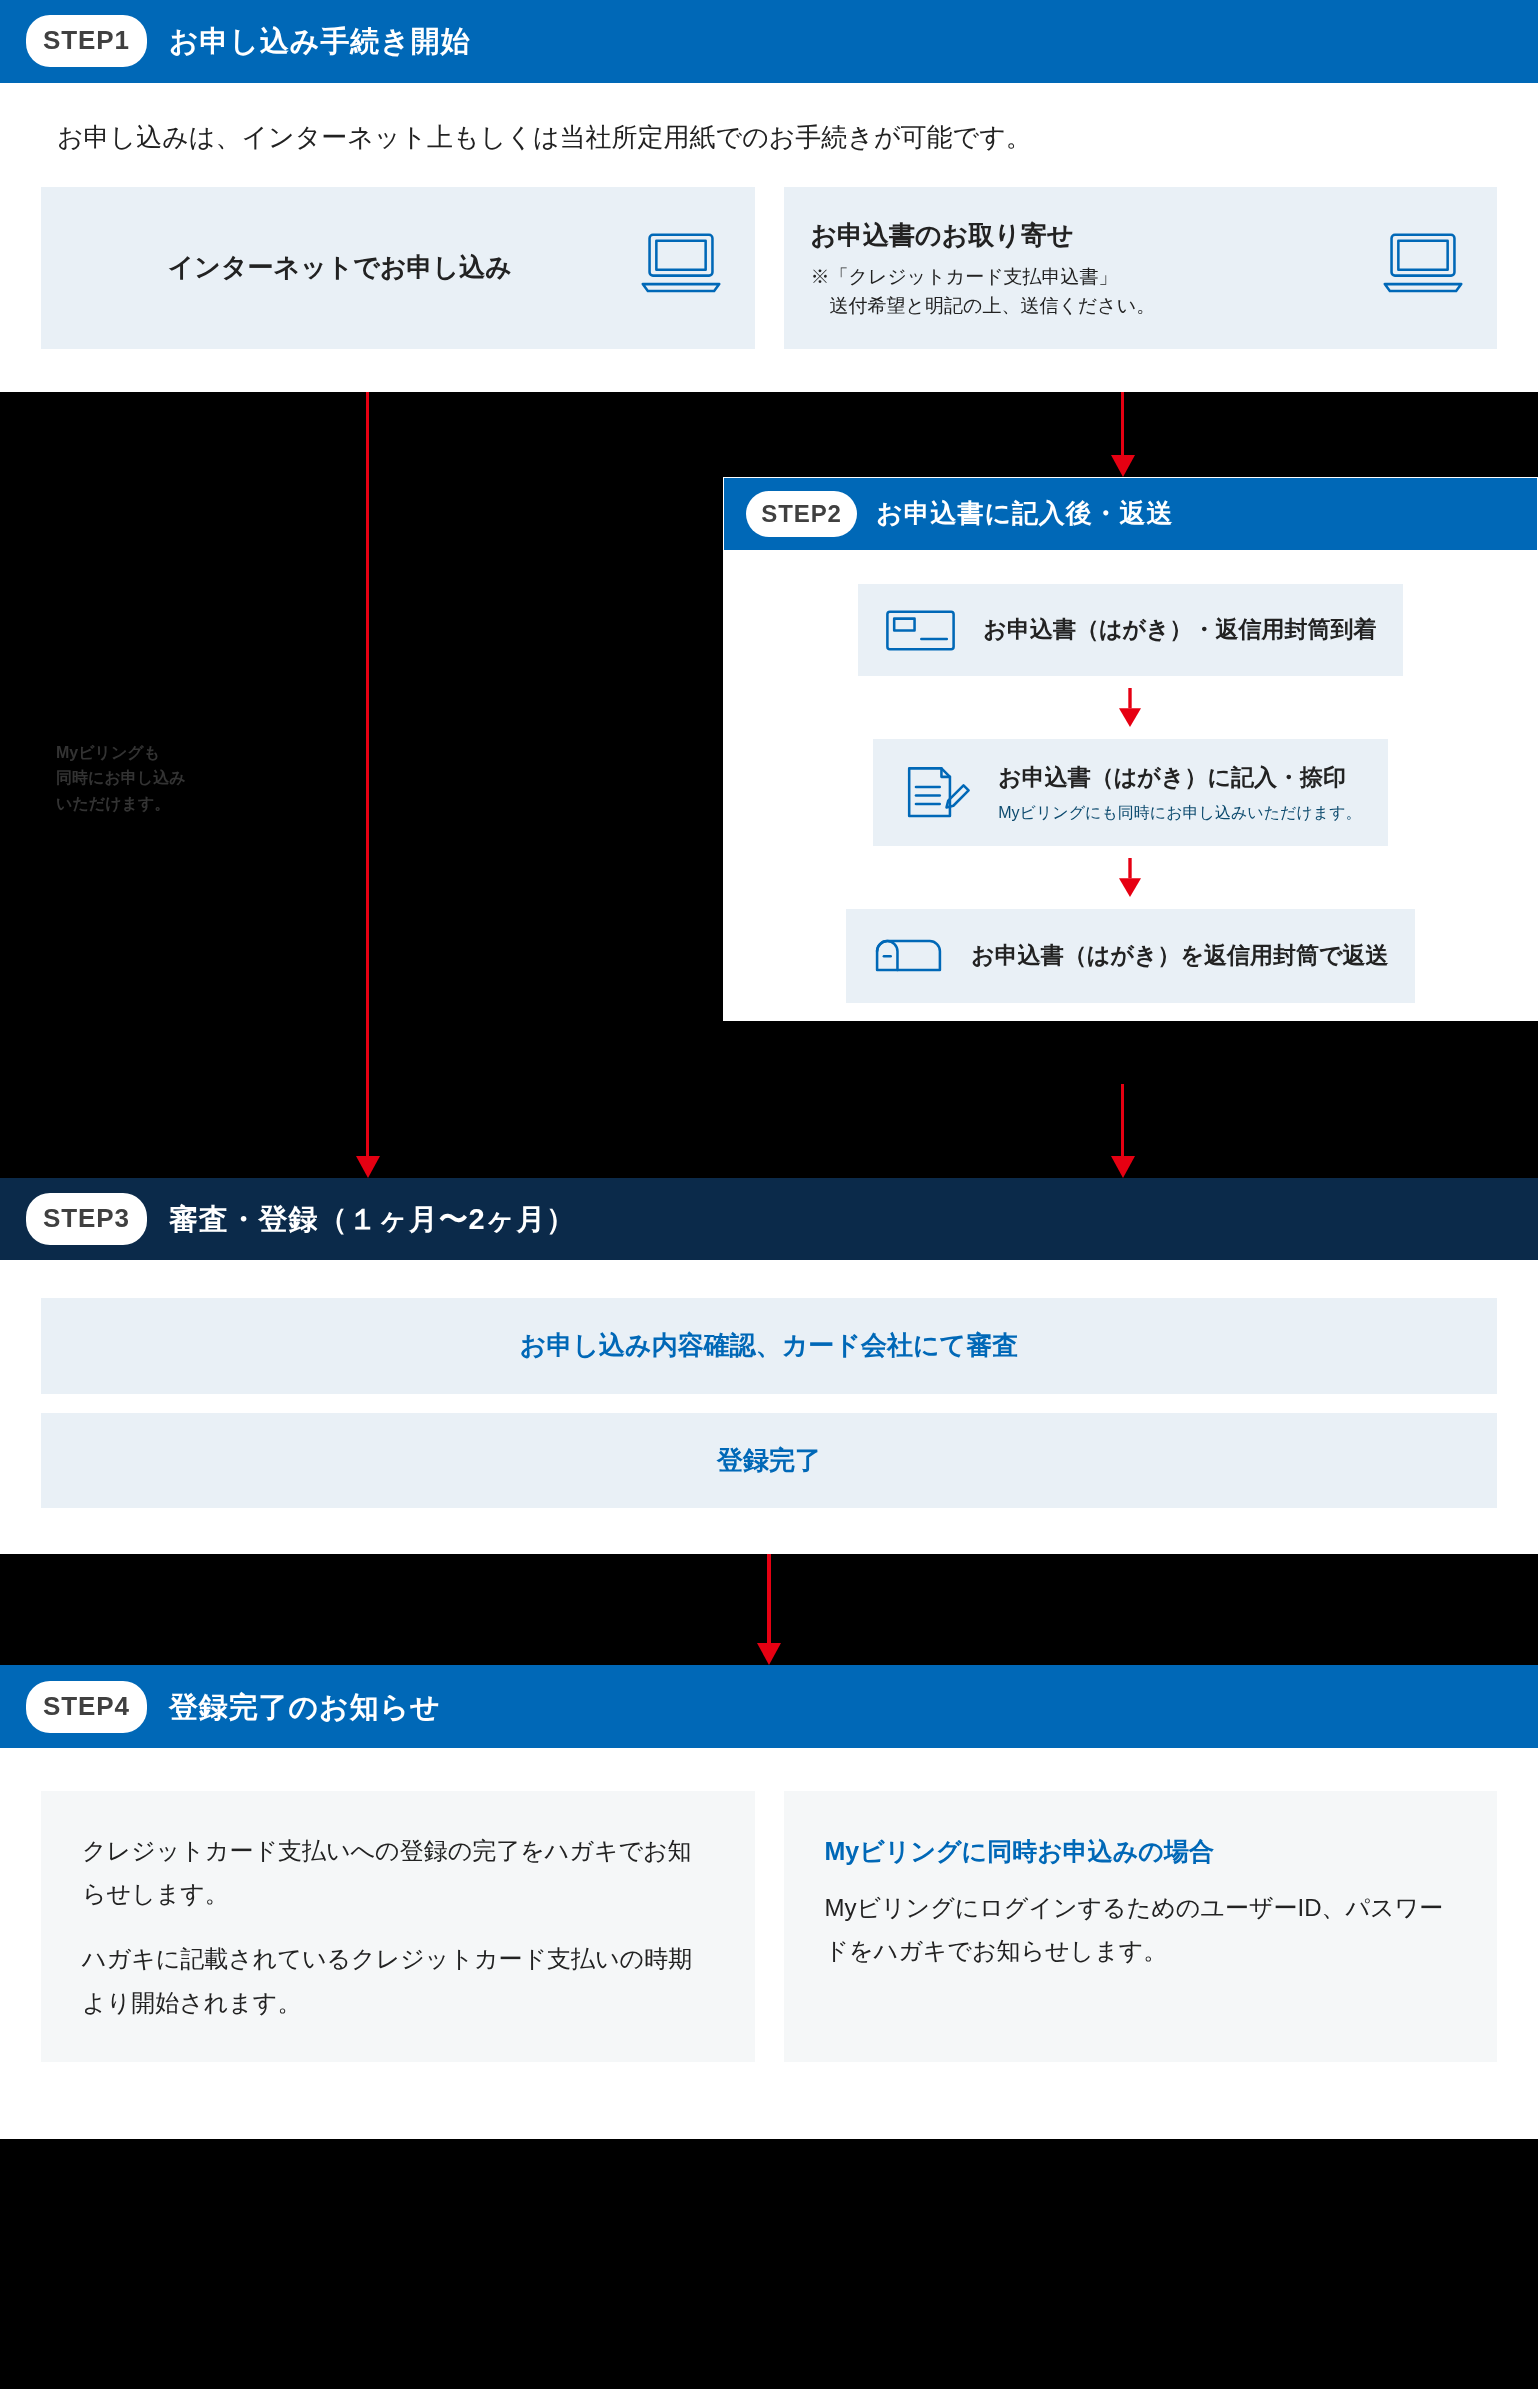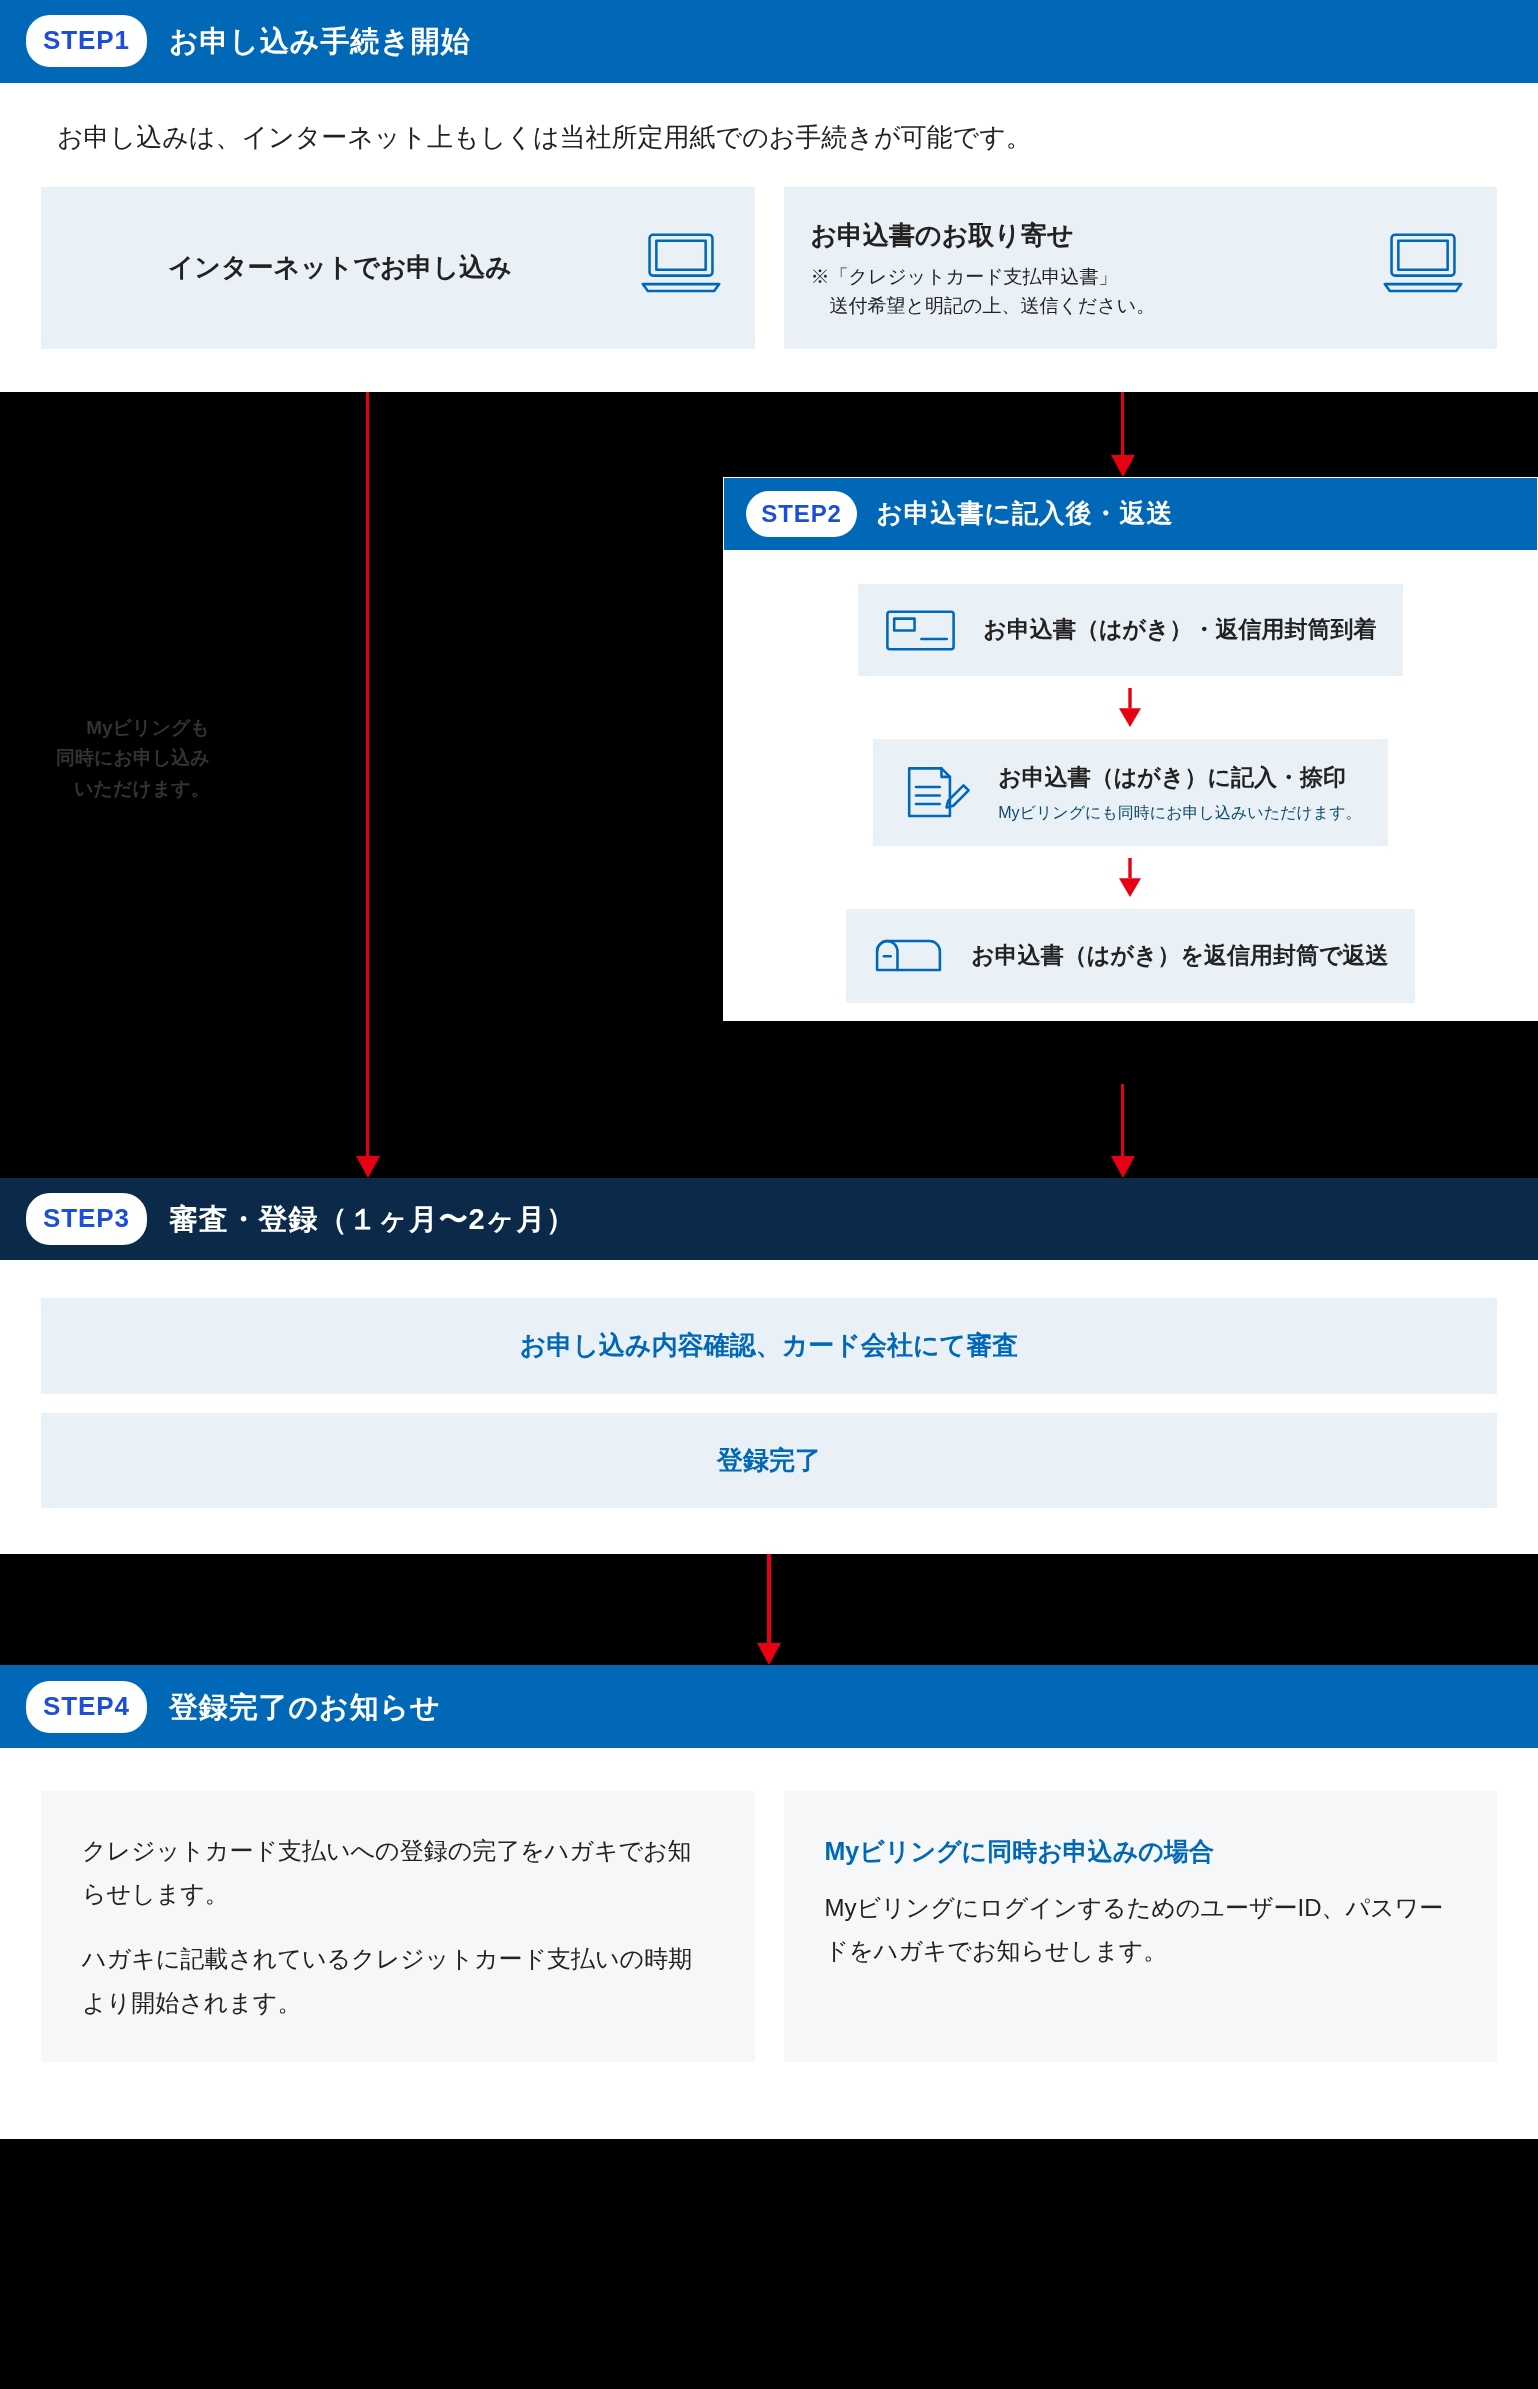--- a/index.html
+++ b/index.html
@@ -18,21 +18,21 @@
   
   .step-hdr {
     display: flex;
     align-items: center;
     padding: 15.4px 26px;
     color: #fff;
     font-weight: 700;
   }
   .step-hdr .tag {
     background: #fff;
-    color: #1d4ed8;
+    color: #404040;
     font-weight: 700;
     font-size: 26px;
     padding: 5.1px 17px;
     margin-right: 22px;
     letter-spacing: 0.9px;
     border-radius: 24px;
   }
   .step-hdr .title {
     font-size: 29px;
     letter-spacing: 0.9px;
@@ -85,28 +85,27 @@
     position: relative;
     display: flex;
     flex-direction: column;
     justify-content: flex-start;
     padding-top: 85px;   
     padding-bottom: 94px;
   }
 
   #mid-left .note {
     position: absolute;
-    top: 321px;
+    top: 348px;
     left: 56px;
-    font-size: 19px;
+    font-size: 16px;
     color: #333;
     max-width: 291px;
     line-height: 1.6;
     font-weight: 700;
-    text-align: right;
   }
 
   
   .v-arrow-col {
     position: absolute;
     left: 50.8%;
     top: 0;
     bottom: 0;
     width: 0;
   }

